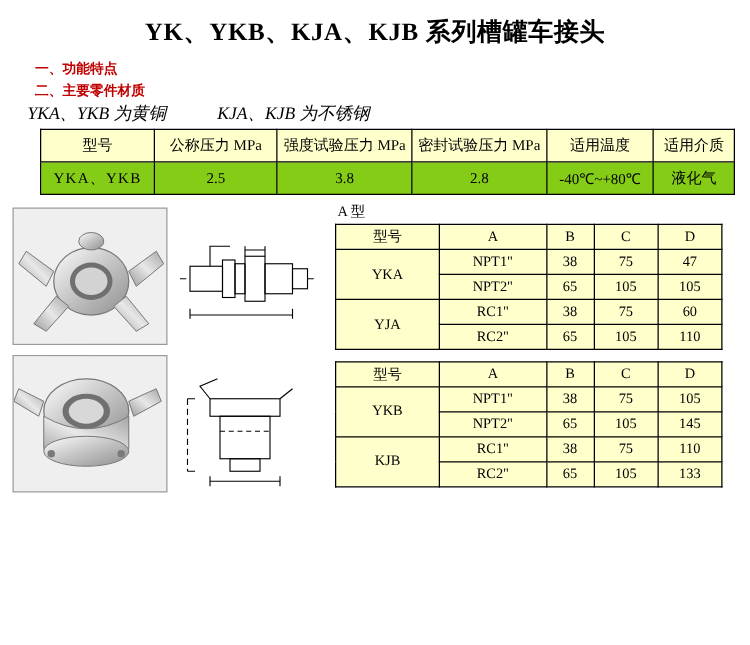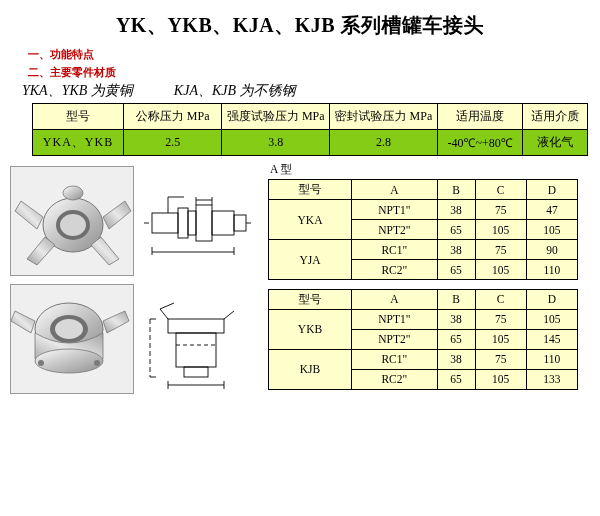--- a/index.html
+++ b/index.html
@@ -249,21 +249,21 @@
             <td>NPT2"</td>
             <td>65</td>
             <td>105</td>
             <td>105</td>
           </tr>
           <tr>
             <td rowspan="2">YJA</td>
             <td>RC1"</td>
             <td>38</td>
             <td>75</td>
-            <td>90</td>
+            <td>60</td>
           </tr>
           <tr>
             <td>RC2"</td>
             <td>65</td>
             <td>105</td>
             <td>110</td>
           </tr>
         </tbody>
           </table>
       </div>

